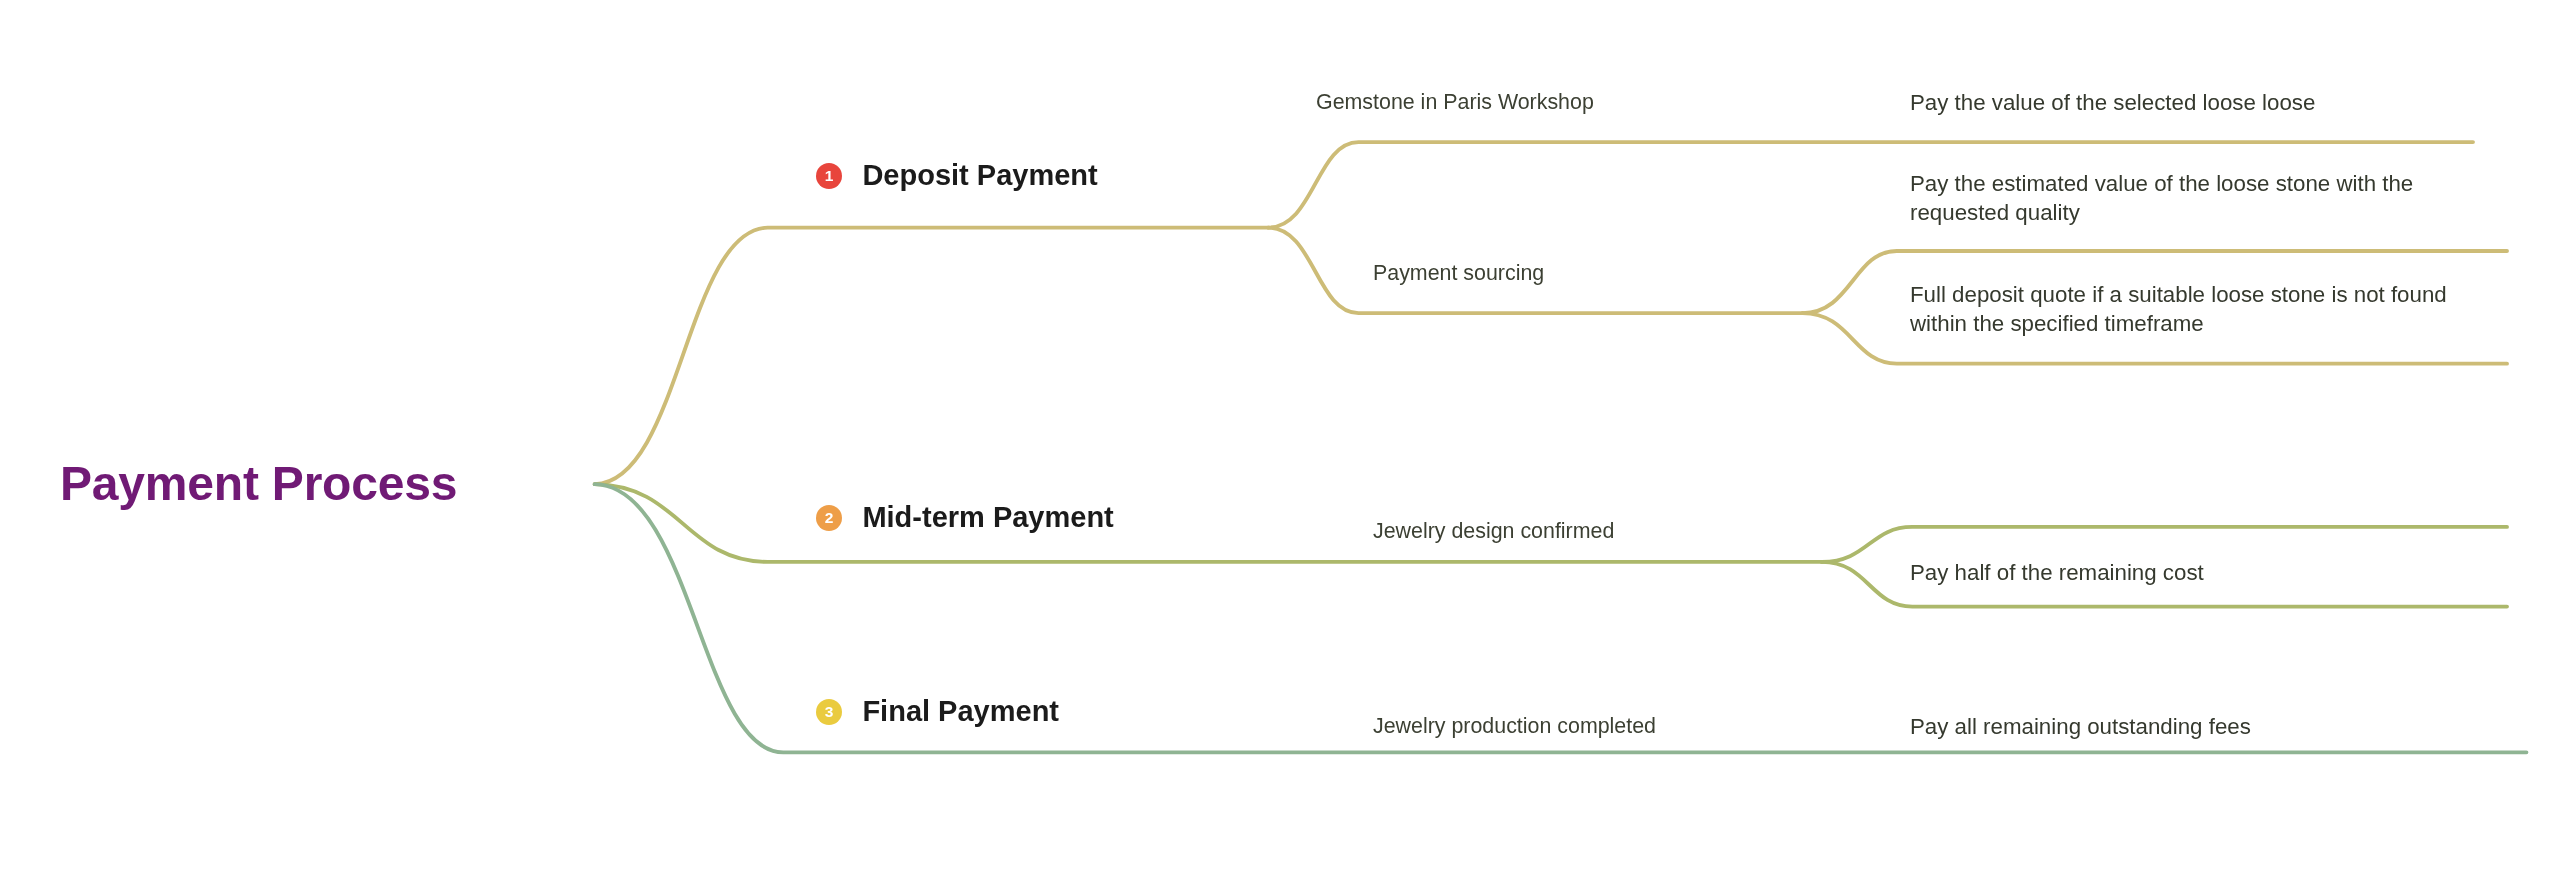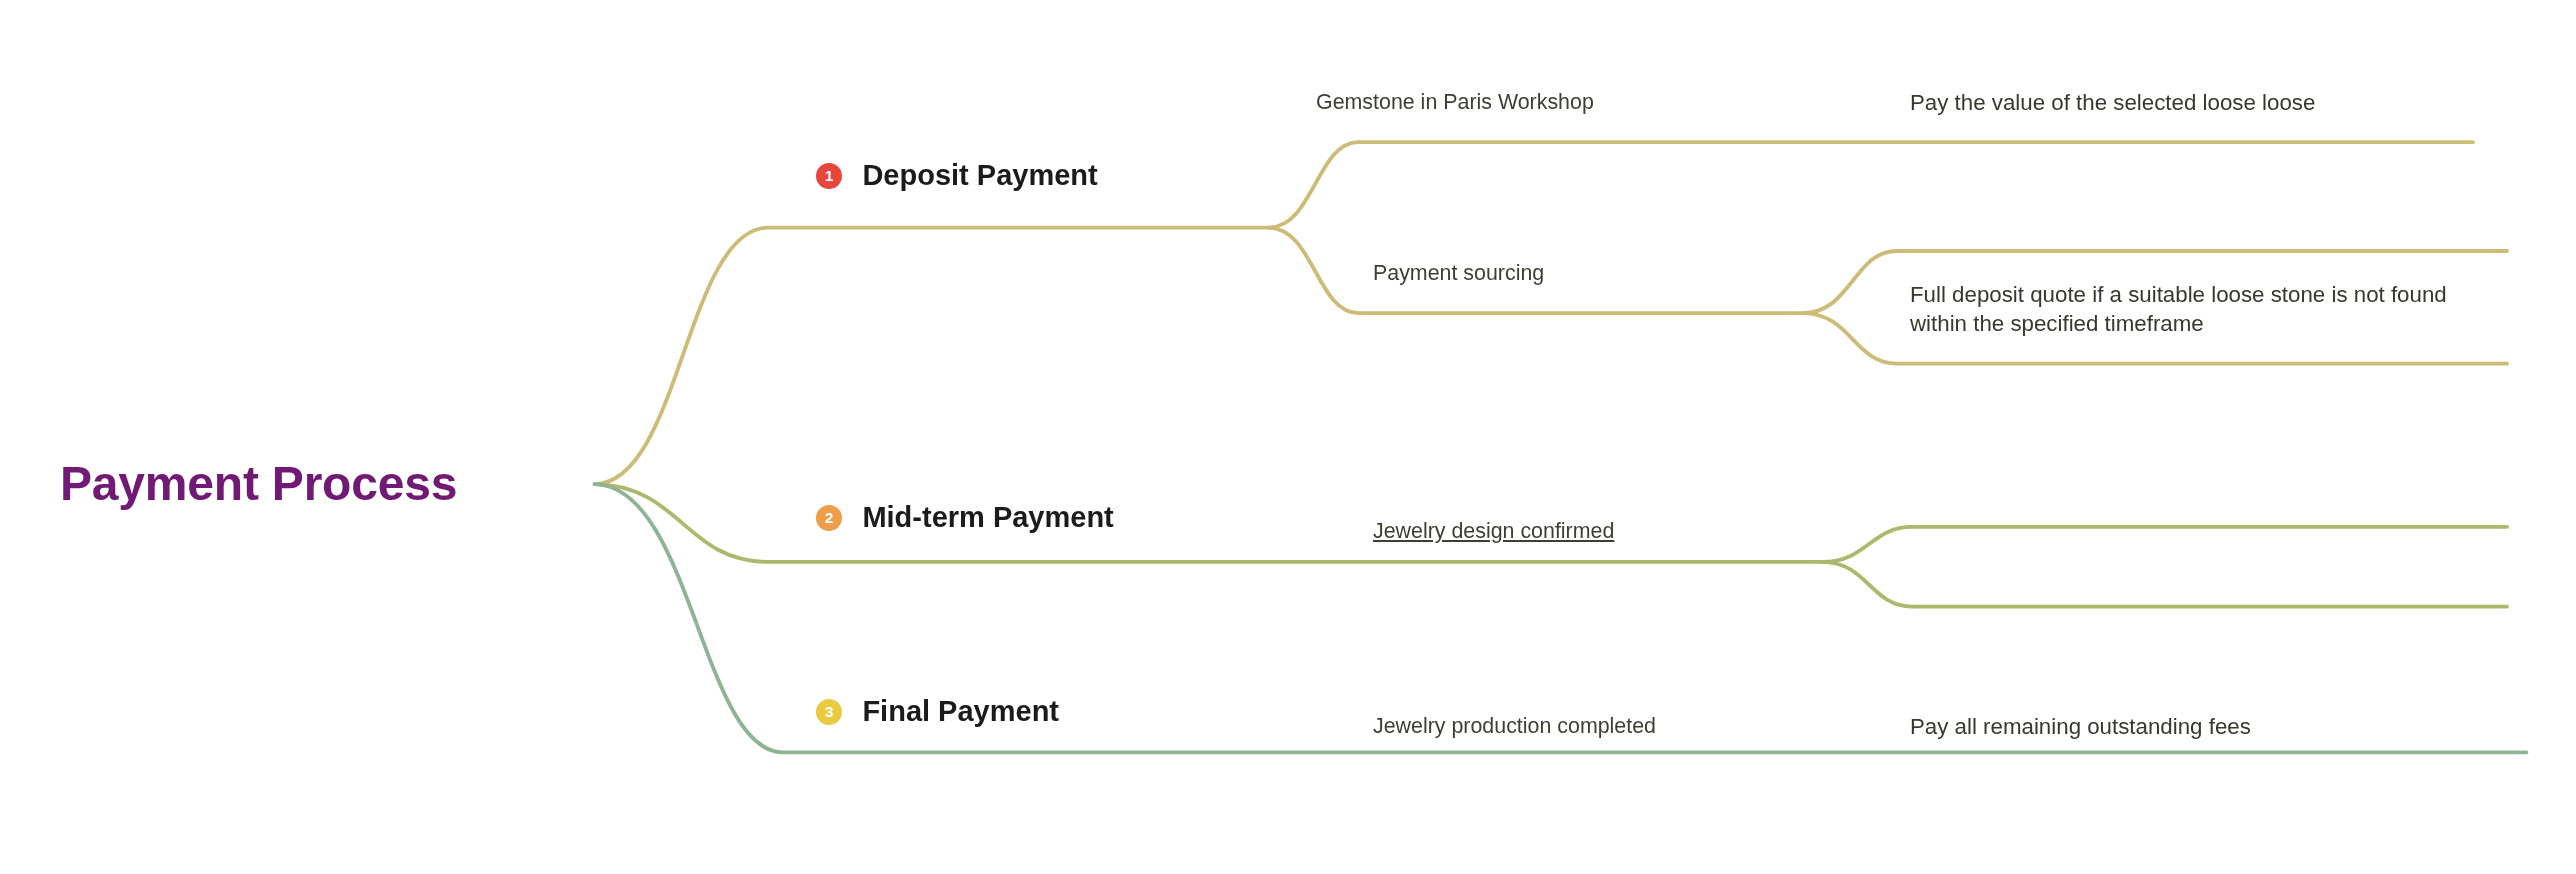--- a/index.html
+++ b/index.html
@@ -135,35 +135,41 @@
   </div>
 
   <div class="node sub2" style="left:1373px; top:251px; width:466px; height:45px;">
     <span>Payment sourcing</span>
   </div>
 
   <div class="node sub3 one-line" style="left:1910px; top:80px; width:602px; height:45px;">
     <span>Pay the value of the selected loose loose</span>
   </div>
 
+  <div class="node sub3 two-line" style="left:1910px; top:163px; width:583px; height:70px;">
+    <span>Pay the estimated value of the loose stone with the requested quality</span>
+  </div>
 
   <div class="node sub3 two-line" style="left:1910px; top:274px; width:593px; height:70px;">
     <span>Full deposit quote if a suitable loose stone is not found within the specified timeframe</span>
   </div>
 
   <div class="node branch" style="left:816px; top:488px; width:476px;">
     <span class="badge" style="background:#EE9E48;">2</span>
     <span class="branch-label">Mid-term Payment</span>
   </div>
 
-  <div class="node sub2" style="left:1373px; top:509px; width:466px; height:45px;text-decoration:underline;">
+  <div class="node sub2" style="left:1373px; top:509px; width:466px; height:45px;">
     <span>Jewelry design confirmed</span>
   </div>
 
 
+  <div class="node sub3 one-line" style="left:1910px; top:550px; width:583px; height:45px;">
+    <span>Pay half of the remaining cost</span>
+  </div>
 
   <div class="node branch" style="left:816px; top:682px; width:437px;">
     <span class="badge" style="background:#EACB3F;">3</span>
     <span class="branch-label">Final Payment</span>
   </div>
 
   <div class="node sub2" style="left:1373px; top:704px; width:486px; height:45px;">
     <span>Jewelry production completed</span>
   </div>
 

